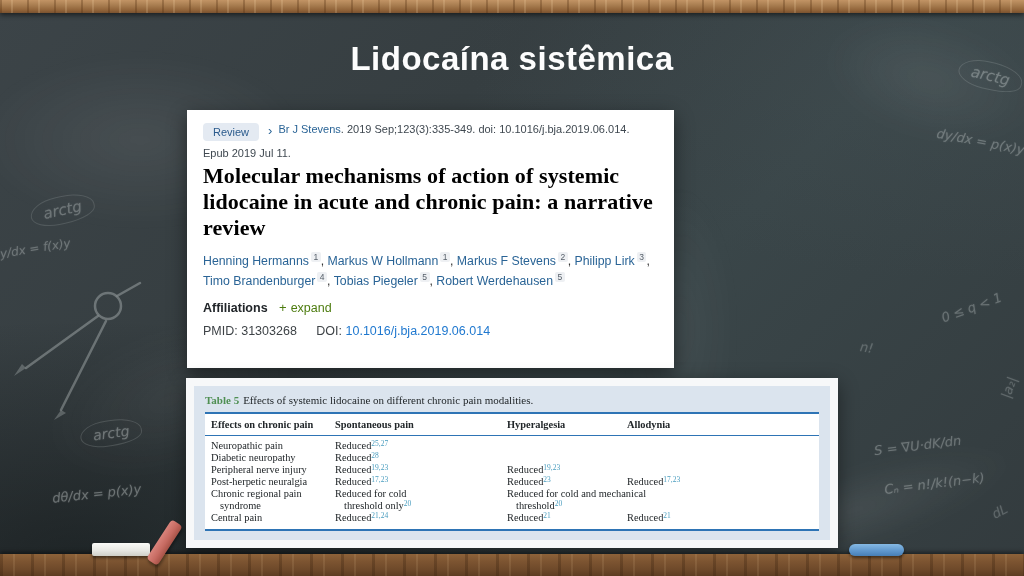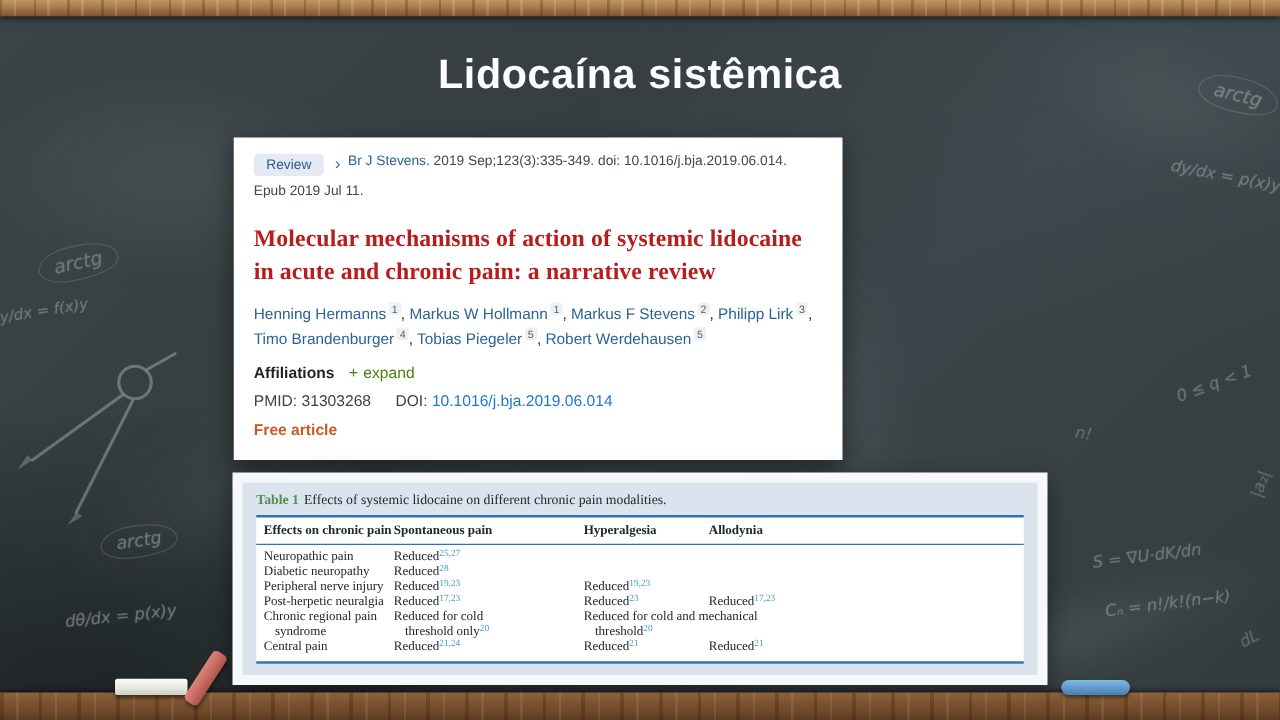--- a/index.html
+++ b/index.html
@@ -37,43 +37,43 @@
   .slide-title{position:absolute;left:0;top:40px;width:100%;text-align:center;z-index:5;
     color:#fdfdfd;font-size:33px;font-weight:bold;letter-spacing:.5px;margin:0;}
   
   .pubmed-card{position:absolute;left:187px;top:110px;width:487px;height:258px;background:#ffffff;
     z-index:5;box-sizing:border-box;padding:13px 16px 0;overflow:hidden;box-shadow:0 6px 18px rgba(0,0,0,.45);}
   .pm-header{display:flex;align-items:flex-start;font-size:11px;color:#3f4850;white-space:nowrap;}
   .badge{background:#e4eaf2;color:#2a5a8c;padding:3px 10px;border-radius:4px;font-size:11px;margin-right:9px;}
   .chev{color:#2a6496;font-size:13px;margin-right:6px;font-style:normal;}
   .journal-link{color:#2a6496;cursor:pointer;}
   .epub{margin-top:6px;font-size:11px;color:#3f4850;}
-  .article-title{margin:20px 0 0;font-family:"Liberation Serif",serif;font-weight:bold;
-    font-size:19px;line-height:26px;color:#b91c1c;letter-spacing:.1px;}
+  .article-title{margin:4px 0 0;font-family:"Liberation Serif",serif;font-weight:bold;
+    font-size:22px;line-height:26px;color:#000000;letter-spacing:.1px;}
   .authors{margin-top:11px;font-size:12.3px;line-height:19.5px;color:#333;}
   .author-link{color:#2a6496;cursor:pointer;}
   .author-sup{background:#eef0f3;color:#57606a;font-size:8.5px;padding:0 2.5px;border-radius:2px;
     vertical-align:5px;margin-left:2px;line-height:0;}
   .affil-row{margin-top:9px;font-size:12.5px;color:#212529;}
   .affil-label{font-weight:600;}
   .expand-btn{color:#4d7c0f;margin-left:8px;cursor:pointer;}
   .plus{font-size:13px;margin-right:4px;}
   .ids-row{margin-top:9px;font-size:12.5px;color:#3e4347;}
   .doi-group{margin-left:16px;}
   .doi-link{color:#1f78cf;cursor:pointer;}
   .free{margin-top:9px;font-size:12.5px;font-weight:bold;color:#c85c28;}
   
   .table-card{position:absolute;left:186px;top:378px;width:652px;height:170px;background:#f7f8f9;
     z-index:5;box-sizing:border-box;padding:8px;box-shadow:0 6px 18px rgba(0,0,0,.45);}
   .table-inner{background:#dbe4ee;width:100%;height:100%;box-sizing:border-box;padding:7px 11px 0;
     font-family:"Liberation Serif",serif;color:#22272a;}
   .tcaption{font-size:11px;margin:1px 0 6px;}
   .cap-label{color:#4f8f52;font-weight:bold;margin-right:4px;}
   .jtable{border-top:2.5px solid #2e74b5;border-bottom:2.5px solid #2e74b5;background:#fff;}
-  .thead,.tr{display:grid;grid-template-columns:104px 152px 100px 1fr;}
+  .thead,.tr{display:grid;grid-template-columns:104px 152px 100px 1fr;gap:20px;}
   .thead{padding:5px 0 5px 6px;border-bottom:1.5px solid #2e74b5;font-weight:bold;font-size:10.4px;}
   .tbody{padding:4px 0 5px 6px;}
   .tr{font-size:10.4px;line-height:12px;}
   .cline{white-space:nowrap;}
   .cline.ind{padding-left:9px;}
   sup.ref{color:#4a9dbf;font-size:7.5px;line-height:0;vertical-align:3px;}
   sup.msup{font-size:7.5px;line-height:0;vertical-align:3px;color:inherit;}
   
   .chalk-piece{position:absolute;z-index:7;}
   .chalk-white{left:92px;top:543px;width:58px;height:13px;border-radius:2px;
@@ -138,27 +138,26 @@
       <span class="expand-btn"><span class="plus">+</span><span>expand</span></span>
     </div>
     <div class="ids-row">
       <span>PMID:</span>
       <span>31303268</span>
       <span class="doi-group">
         <span>DOI:</span>
         <span class="doi-link">10.1016/j.bja.2019.06.014</span>
       </span>
     </div>
-    <div class="free">Free article</div>
   </div>
 
   <div class="table-card">
     <div class="table-inner">
       <div class="tcaption">
-        <span class="cap-label">Table 1</span><span>Effects of systemic lidocaine on different chronic pain modalities.</span>
+        <span class="cap-label">Table 5</span><span>Effects of systemic lidocaine on different chronic pain modalities.</span>
       </div>
       <div class="jtable">
         <div class="thead">
             <div class="th">Effects on chronic pain</div>
             <div class="th">Spontaneous pain</div>
             <div class="th">Hyperalgesia</div>
             <div class="th">Allodynia</div>
           </div>
         <div class="tbody">
             <div class="tr">

